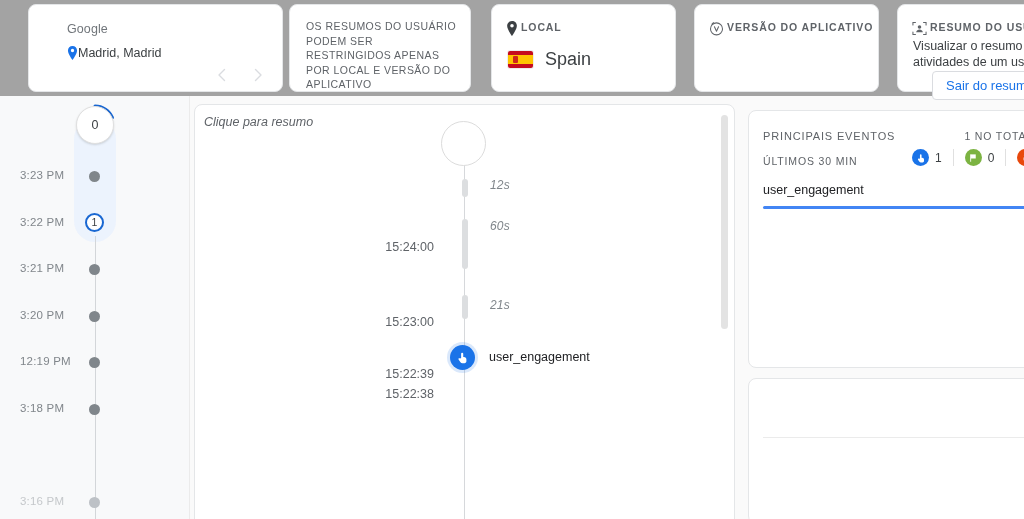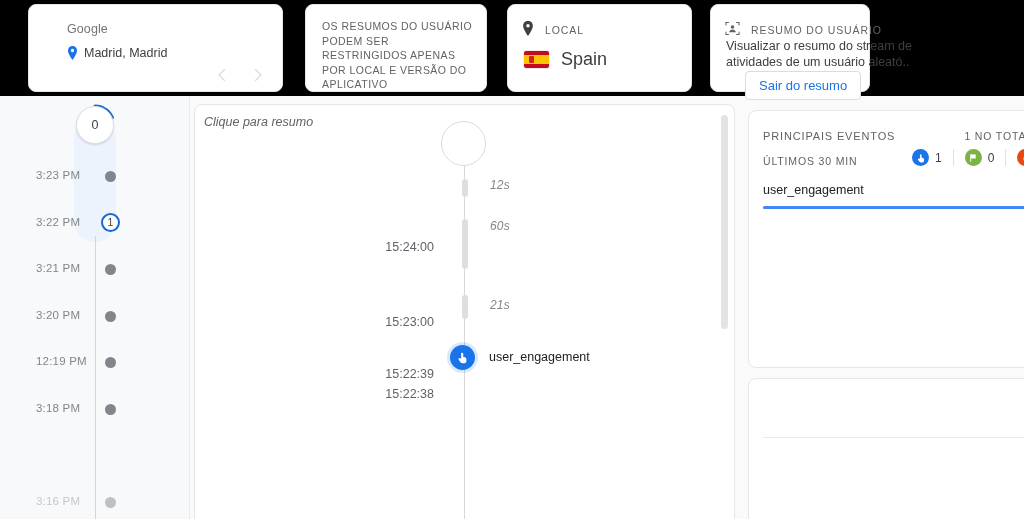--- a/index.html
+++ b/index.html
@@ -9,21 +9,21 @@
     background: #fafafa;
     font-family: "Liberation Sans", sans-serif;
     color: #3c4043;
   }
   #app { position: relative; width: 1024px; height: 519px; }
 
   
   .topbar {
     position: absolute; top: 0; left: 0;
     width: 1024px; height: 96px;
-    background: #000000;
+    background: #a3a3a3;
     display: flex; align-items: flex-start;
     padding: 4px 0 0 0;
   }
   .card {
     background: #ffffff;
     border: 1px solid #e4e6e8;
     border-radius: 8px;
     height: 88px;
     position: relative;
     flex: none;
@@ -31,41 +31,41 @@
 
   
   .card-loc { width: 255px; margin-left: 28px; }
   .card-loc .c-title {
     position: absolute; left: 38px; top: 17px;
     font-size: 12.5px; color: #70757a; letter-spacing: .1px;
   }
   .card-loc .c-place {
     position: absolute; left: 38px; top: 41px;
     font-size: 12.5px; color: #3c4043;
-    display: flex; align-items: center; gap: 6px;
+    display: flex; align-items: center; 
   }
   .pin-ico { width: 11px; height: 14px; display: block; }
   .arrows {
     position: absolute; right: 14px; bottom: 6px;
     display: flex; gap: 16px; align-items: center;
   }
   .chev { width: 20px; height: 20px; display: block; }
 
   
-  .card-note { width: 182px; margin-left: 22px; }
+  .card-note { width: 182px; margin-left: 6px; }
   .card-note .note-txt {
     position: absolute; left: 16px; top: 14px; right: 10px;
     font-size: 10.5px; line-height: 14.5px;
     letter-spacing: .45px; color: #5f6368; text-transform: uppercase;
   }
 
   
   .card-head {
     position: absolute; left: 14px; top: 16px;
-    display: flex; align-items: flex-end; gap: 11px;
+    display: flex; align-items: flex-start; gap: 3px; font-weight: bold;
   }
   .card-head .hd-label {
     font-size: 10.5px; letter-spacing: .9px;
     color: #5f6368; text-transform: uppercase; white-space: nowrap;
   }
   .card-local { width: 185px; margin-left: 20px; }
   .flagrow {
     position: absolute; left: 16px; top: 44px;
     display: flex; align-items: center; gap: 12px;
   }
@@ -119,21 +119,21 @@
     width: 38px; height: 38px; border-radius: 50%;
     background: #fff; border: 1px solid #e0e0e0;
     display: flex; align-items: center; justify-content: center;
     font-size: 12.5px; color: #3c4043;
     box-shadow: 0 1px 2px rgba(60,64,67,.18);
   }
   .arc {
     position: absolute; left: 74px; top: 8px;
     width: 42px; height: 42px; pointer-events: none;
   }
-  .tick { position: absolute; left: 16px; width: 190px; height: 20px; text-decoration: underline; }
+  .tick { position: absolute; left: 0; width: 190px; height: 20px; text-decoration: underline; }
   .tick .t-label {
     position: absolute; left: 20px; top: 3px;
     font-size: 11.5px; color: #80868b; letter-spacing: .2px;
   }
   .tick .t-dot {
     position: absolute; left: 89px; top: 5px;
     width: 11px; height: 11px; border-radius: 50%;
     background: #80868b;
   }
   .tick.faded .t-label { color: #c5c8cb; }
@@ -285,20 +285,32 @@
             </svg>
         </span>
         <span class="hd-label">LOCAL</span>
       </div>
       <div class="flagrow">
         <span class="flag"></span>
         <span class="fname">Spain</span>
       </div>
     </div>
 
+    <div class="card card-ver">
+      <div class="card-head">
+        <span>
+          <svg width="15" height="15" viewBox="0 0 16 16">
+            <circle cx="8" cy="8.4" r="6.4" fill="none" stroke="#5f6368" stroke-width="1.1"></circle>
+            <path d="M5.8 6.2L8 11l2.2-4.8" fill="none" stroke="#5f6368" stroke-width="1.1" stroke-linecap="round" stroke-linejoin="round"></path>
+            <path d="M3.2 3.4l1.6-1.6" stroke="#5f6368" stroke-width="1.1" stroke-linecap="round"></path>
+          </svg>
+        </span>
+        <span class="hd-label">VERSÃO DO APLICATIVO</span>
+      </div>
+    </div>
 
     <div class="card card-user">
       <div class="card-head">
         <span>
           <svg width="15" height="15" viewBox="0 0 16 16">
             <g fill="none" stroke="#5f6368" stroke-width="1.1" stroke-linecap="round">
               <path d="M1 4.3V1.6h2.7"></path>
                 <path d="M12.3 1.6H15v2.7"></path>
               <path d="M15 11.7v2.7h-2.7"></path>
                 <path d="M3.7 14.4H1v-2.7"></path>

